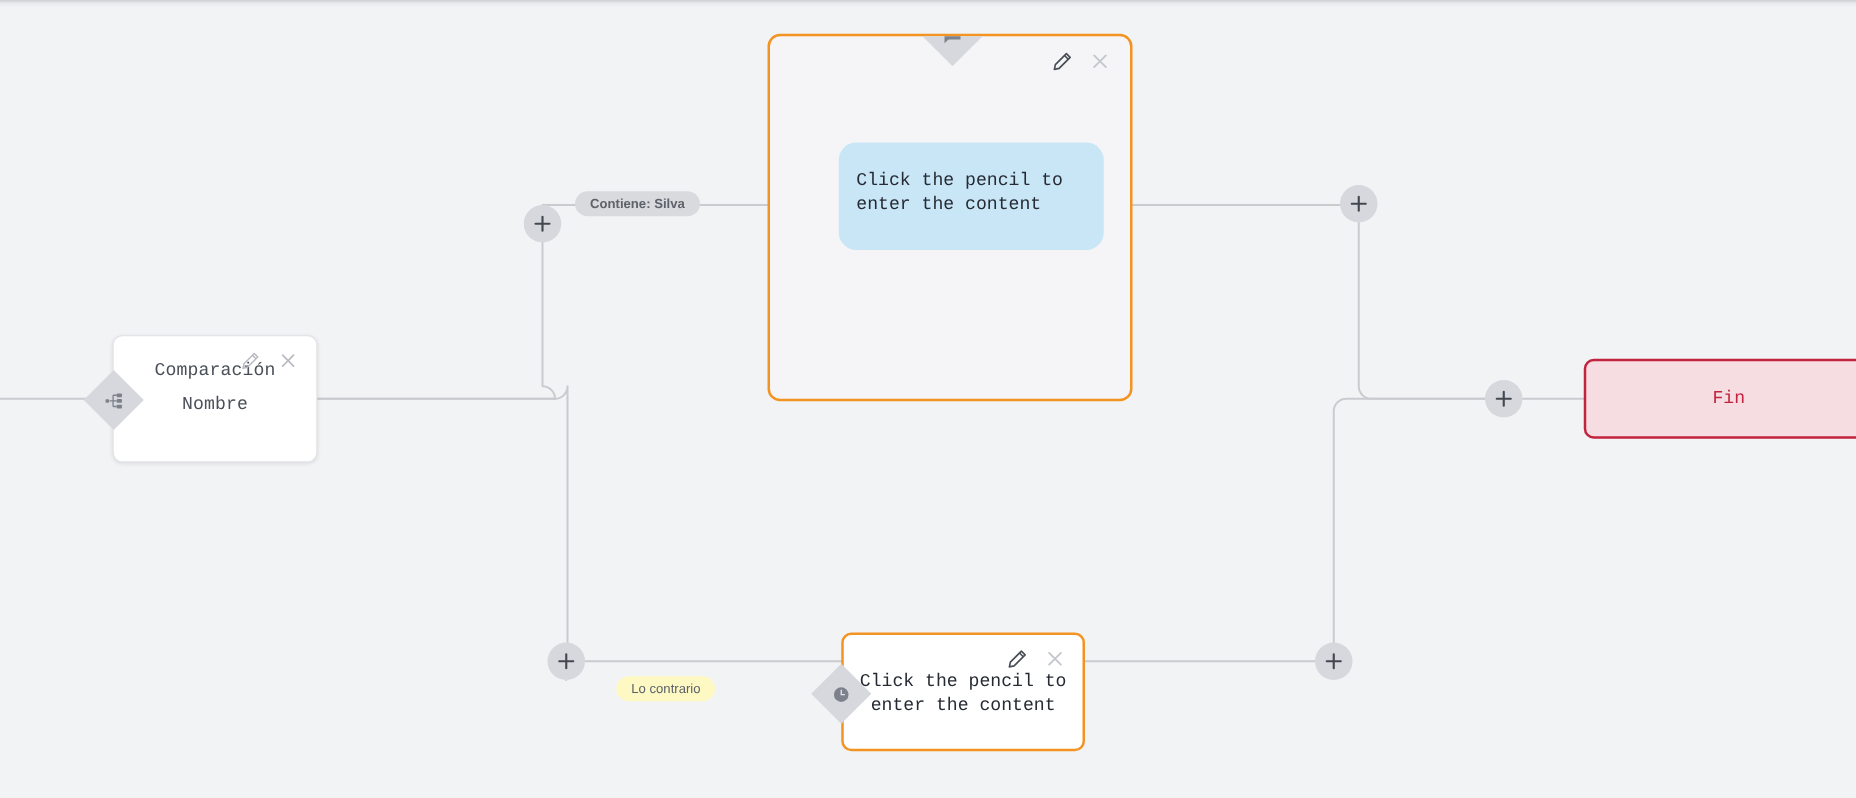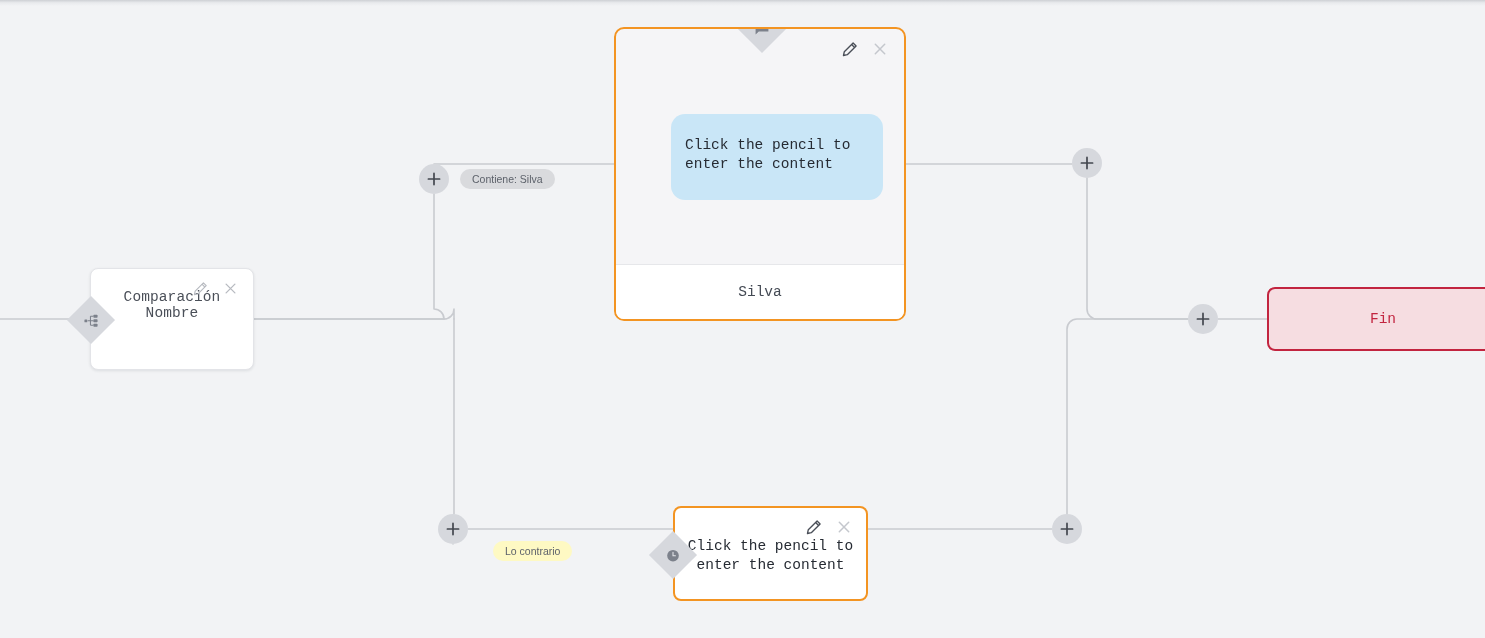--- a/index.html
+++ b/index.html
@@ -51,21 +51,21 @@
     left: 90px; top: 268px; width: 164px; height: 102px;
     background: #ffffff;
     border: 1px solid #e3e4e8;
     border-radius: 8px;
     box-shadow: 0 1px 3px rgba(30,35,50,0.10);
   }
   #node-comparacion .title, #node-comparacion .subtitle {
     text-align: center; color: #4a4f58; font-size: 14.5px; letter-spacing: .1px;
   }
   #node-comparacion .title { margin-top: 20px; }
-  #node-comparacion .subtitle { }
+  #node-comparacion .subtitle { margin-top: 11px; }
   #node-comparacion .node-actions { right: 14px; top: 12px; }
 
   
   #node-message {
     left: 614px; top: 27px; width: 292px; height: 294px;
     background: #f5f5f7;
     border: 2px solid #f39422;
     border-radius: 10px;
     overflow: hidden;
   }
@@ -216,21 +216,20 @@
           </svg>
         </span>
         <span class="icon-btn">
           <svg width="16" height="16" viewBox="0 0 16 16">
             <path d="M3.3 3.3 L12.7 12.7 M12.7 3.3 L3.3 12.7" stroke="#c4c7cd" stroke-width="1.5" stroke-linecap="round"></path>
           </svg>
         </span>
       </div>
       <div class="bubble">Click the pencil to enter the content</div>
     </div>
-    <div class="msg-footer">Silva</div>
   </div>
 
   <div class="node" id="node-wait">
     <div class="diamond">
       <span class="dg">
         <svg width="15" height="15" viewBox="0 0 16 16">
           <circle cx="8" cy="8" r="6.2" fill="#7c818b"></circle>
           <path d="M8 4.3 V8 H10.6" stroke="#e3e5e9" stroke-width="1.15" fill="none" stroke-linecap="round"></path>
         </svg>
       </span>
@@ -248,21 +247,21 @@
         </svg>
       </span>
     </div>
     <div class="wait-text">Click the pencil to enter the content</div>
   </div>
 
   <div class="node" id="node-fin">
     <span>Fin</span>
   </div>
 
-  <div class="edge-label grey" style="left:460px; top:169px;">Contiene: Silva</div>
+  <div class="edge-label grey" style="left:460px; top:153px;font-weight:bold;">Contiene: Silva</div>
   <div class="edge-label white" style="left:493px; top:541px;">Lo contrario</div>
 
   <div class="plus" style="left:419px; top:164px;">
     <svg width="16" height="16" viewBox="0 0 16 16">
       <path d="M8 2.4 V13.6 M2.4 8 H13.6" stroke="#43474f" stroke-width="1.7" stroke-linecap="round"></path>
     </svg>
   </div>
   <div class="plus" style="left:438px; top:514px;">
     <svg width="16" height="16" viewBox="0 0 16 16">
       <path d="M8 2.4 V13.6 M2.4 8 H13.6" stroke="#43474f" stroke-width="1.7" stroke-linecap="round"></path>

